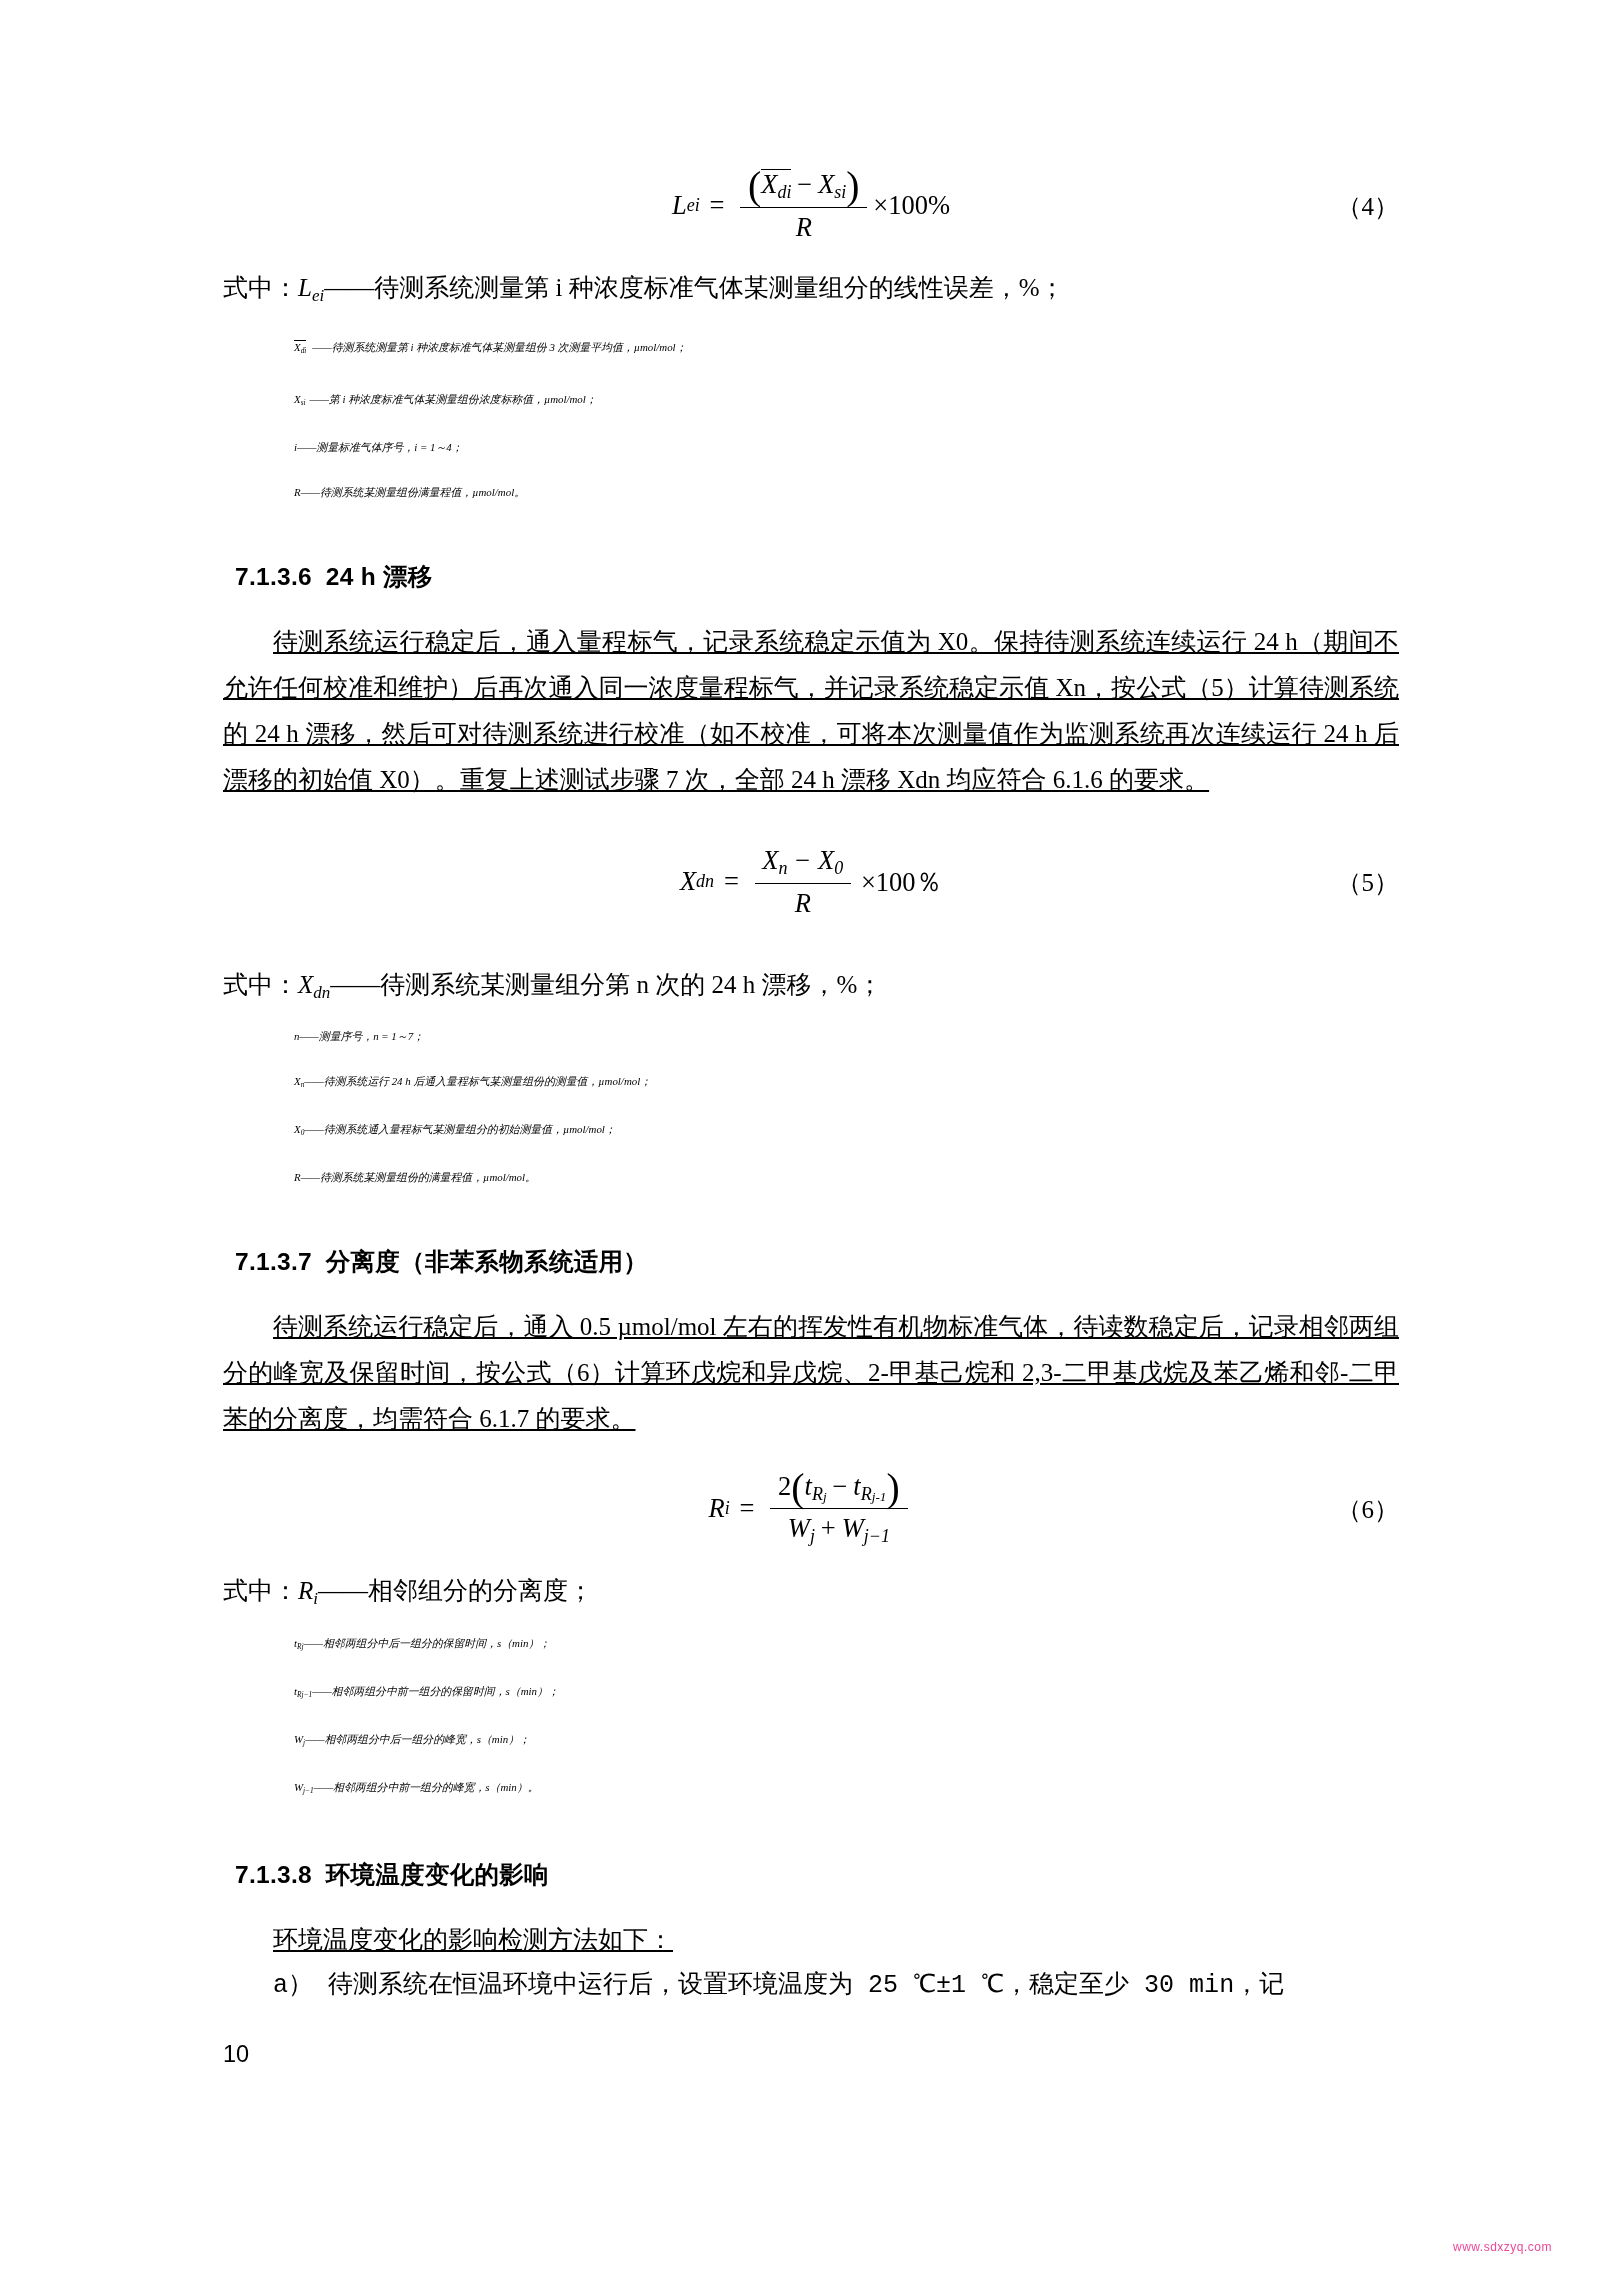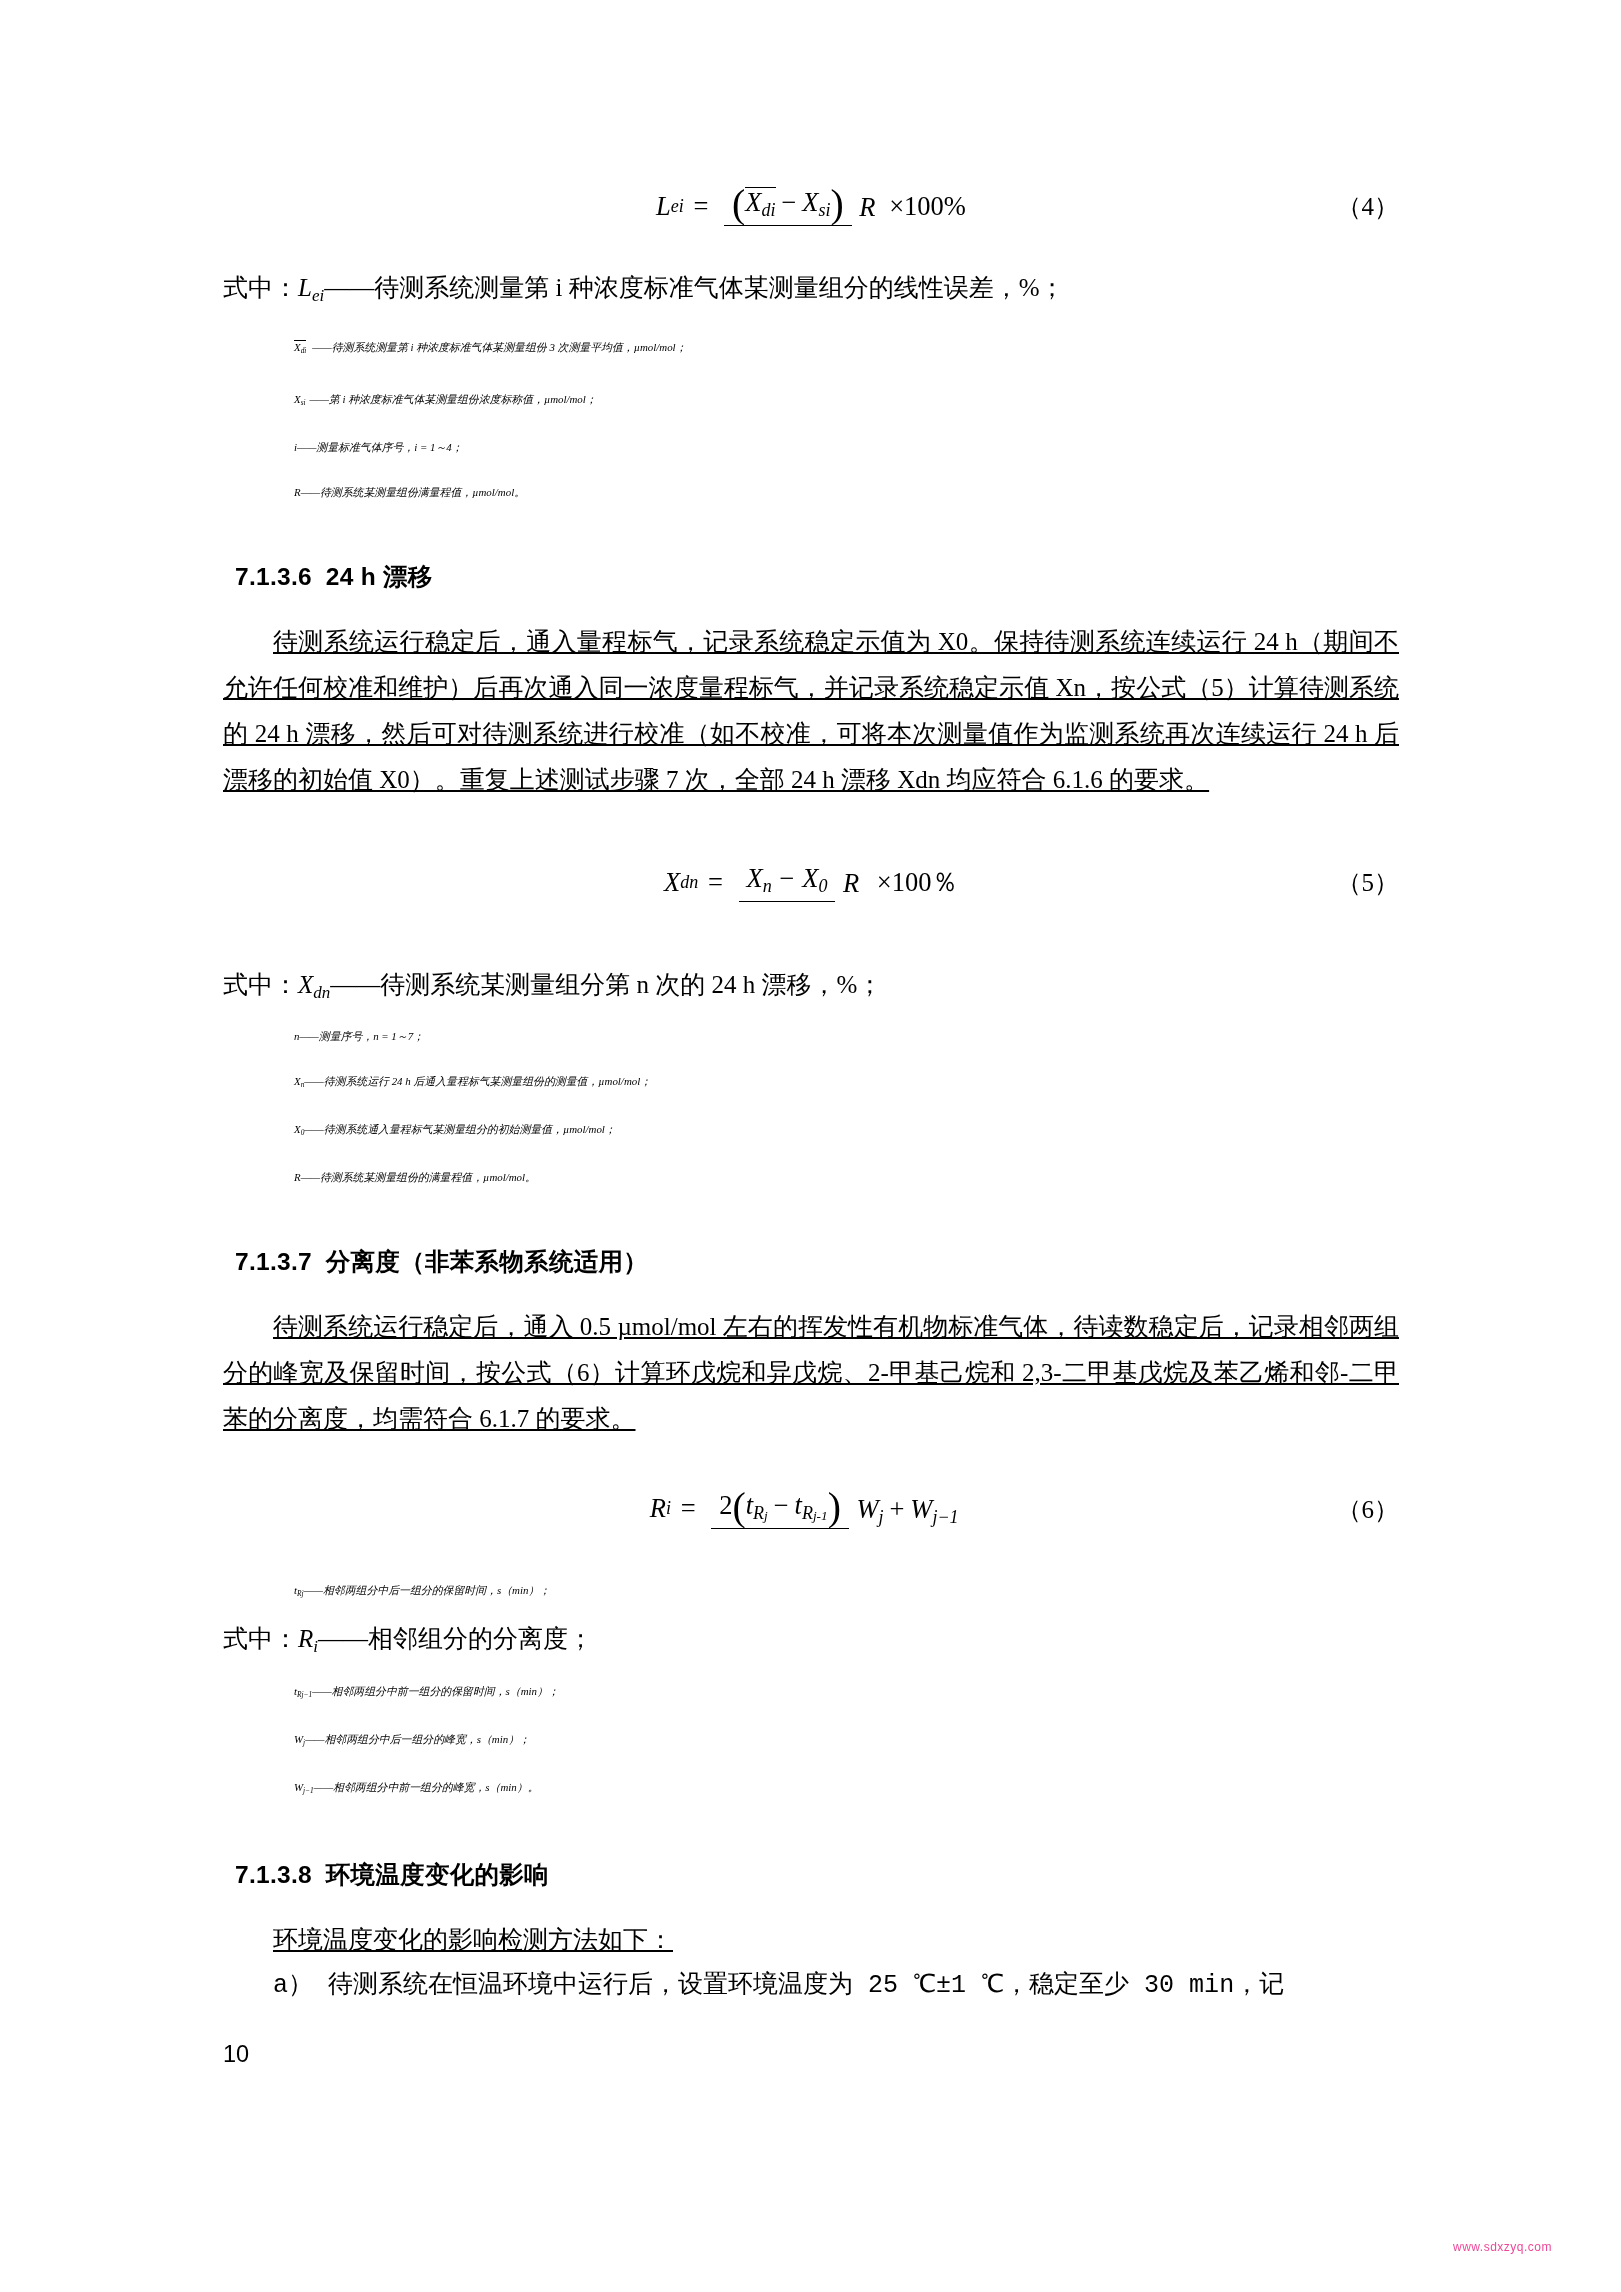--- a/index.html
+++ b/index.html
@@ -94,20 +94,21 @@
   }
   .eq-num {
     position: absolute;
     right: 0;
     top: 50%;
     transform: translateY(-50%);
     font-size: 25px;
   }
   .frac {
     display: inline-flex;
+    flex-direction: column;
     align-items: center;
     vertical-align: middle;
     margin: 0 5.9px;
   }
   .frac .numer {
     padding: 0 7.8px 2.9px 7.8px;
     border-bottom: 1.5px solid #000;
     line-height: 1.25;
   }
   .frac .denom {
@@ -260,25 +261,25 @@
           </span>
           <span class="denom">
             <span class="mi">W</span><span class="sub">j</span><span style="margin:0 5.9px;">+</span><span class="mi">W</span><span class="sub">j−1</span>
           </span>
         </span>
       </div>
       <span class="eq-num">（6）</span>
     </div>
 
     <div class="deflist">
-      <div class="defline sub">
-        <span class="mi">t</span><span class="sub">Rj</span><span>——相邻两组分中后一组分的保留时间，s（min）；</span>
-      </div>
       <div class="defline lead">
         <span>式中：</span><span class="mi">R</span><span class="sub">i</span><span>——相邻组分的分离度；</span>
+      </div>
+      <div class="defline sub">
+        <span class="mi">t</span><span class="sub">Rj</span><span>——相邻两组分中后一组分的保留时间，s（min）；</span>
       </div>
       <div class="defline sub">
         <span class="mi">t</span><span class="sub">Rj−1</span><span>——相邻两组分中前一组分的保留时间，s（min）；</span>
       </div>
       <div class="defline sub">
         <span class="mi">W</span><span class="sub">j</span><span>——相邻两组分中后一组分的峰宽，s（min）；</span>
       </div>
       <div class="defline sub">
         <span class="mi">W</span><span class="sub">j−1</span><span>——相邻两组分中前一组分的峰宽，s（min）。</span>
       </div>

